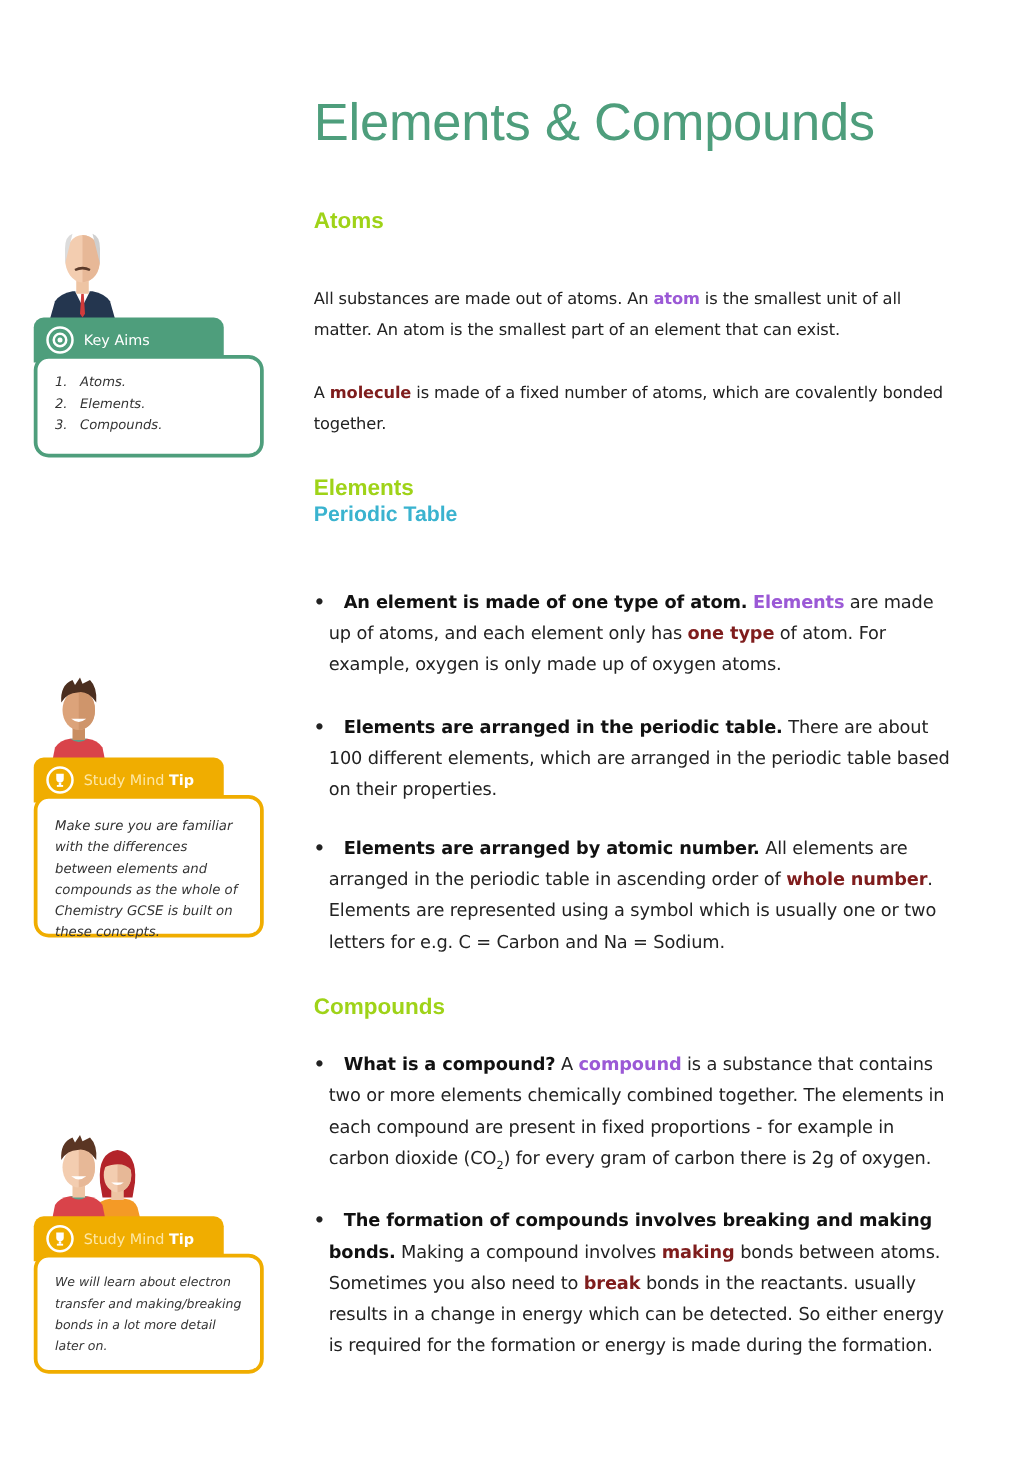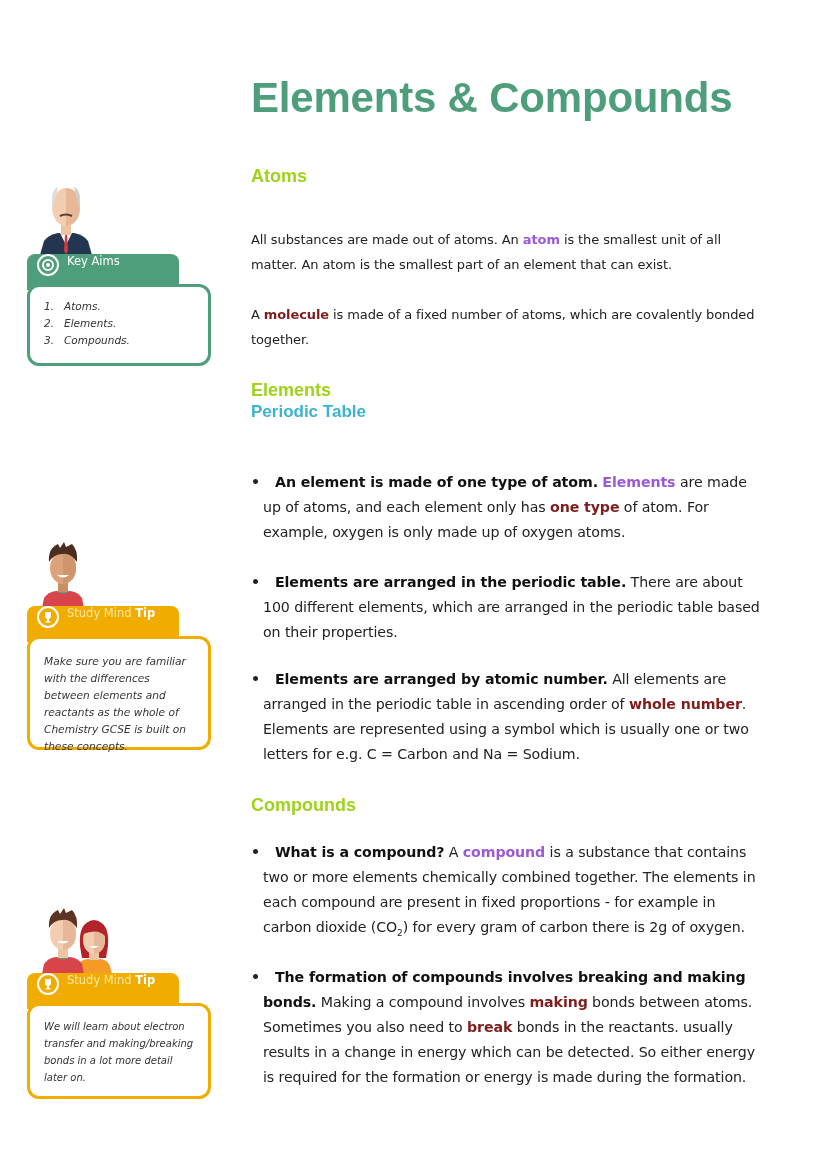--- a/index.html
+++ b/index.html
@@ -2,21 +2,21 @@
 <html><head>
 <meta charset="utf-8">
 <style>
   * { box-sizing: border-box; margin: 0; padding: 0; }
   html, body { width: 828px; height: 1171px; background: #ffffff; overflow: hidden; }
   body { position: relative; font-family: "DejaVu Sans", sans-serif; color: #1e1e1e; }
 
   .page-title {
     position: absolute; left: 251px; top: 74px;
     font-family: "Liberation Sans", sans-serif;
-    font-size: 42px; color: #4e9e7c; font-weight: bold; letter-spacing: -0.2px;
+    font-size: 42px; color: #4e9e7c; font-weight: normal; letter-spacing: -0.2px;
   }
 
   .h-section {
     position: absolute; left: 251px;
     font-family: "Liberation Sans", sans-serif;
     font-weight: bold; font-size: 18px; color: #9fd318;
   }
   .h-sub {
     position: absolute; left: 251px;
     font-family: "Liberation Sans", sans-serif;
@@ -41,21 +41,21 @@
   .kw-purple { color: #9b59d6; font-weight: bold; }
   .kw-blue { color: #7f1d1d; font-weight: bold; }
 
   
   .card {
     position: absolute; left: 27px; width: 184px;
   }
   .card .tab {
     position: absolute; left: 0; top: 0; height: 36px; width: 152px;
     border-radius: 8px 8px 0 0;
-    display: flex; padding-left: 10px;
+    display: flex; align-items: center; padding-left: 10px;
   }
   .card .tab .icon-circle {
     width: 22px; height: 22px; border-radius: 50%;
     border: 2px solid #fff;
     display: flex; align-items: center; justify-content: center;
     margin-right: 8px;
   }
   .card .tab .tab-label {
     font-family: "DejaVu Sans", sans-serif; font-size: 11.5px; color: #fff;
   }
@@ -140,21 +140,21 @@
   <div class="tab">
     <span class="icon-circle">
       <svg width="12" height="12" viewBox="0 0 12 12">
           <path d="M3 1 L9 1 L9 5 Q9 8 6 8 Q3 8 3 5 Z" fill="#fff"></path>
           <rect x="5" y="8" width="2" height="2" fill="#fff"></rect>
           <rect x="3.5" y="10" width="5" height="1.5" fill="#fff"></rect>
         </svg>
     </span>
     <span class="tab-label"><span>Study Mind </span><b>Tip</b></span>
   </div>
-  <div class="body" style="height:114px; padding-top:14px; font-size:10.6px;">Make sure you are familiar with the differences between elements and reactants as the whole of Chemistry GCSE is built on these concepts.</div>
+  <div class="body" style="height:114px; padding-top:14px; font-size:10.6px;">Make sure you are familiar with the differences between elements and compounds as the whole of Chemistry GCSE is built on these concepts.</div>
 </div>
 
 <div class="avatar" style="left:40px; top:906px; width:74px; height:68px;">
   <svg width="74" height="68" viewBox="0 0 74 68">
 
     <path d="M34 68 L36 60 Q40 54 48 53 L60 53 Q68 54 70 60 L72 68 Z" fill="#f49a26"></path>
     <path d="M40 40 Q38 16 54 14 Q70 16 68 40 L66 52 L42 52 Z" fill="#b3242a"></path>
     <rect x="49" y="44" width="10" height="10" fill="#eec4a3"></rect>
     <ellipse cx="54" cy="34" rx="11" ry="14" fill="#f3cdb0"></ellipse>
     <path d="M54 20 L54 48 Q65 46 65 34 Q65 22 54 20 Z" fill="#e7b897"></path>

